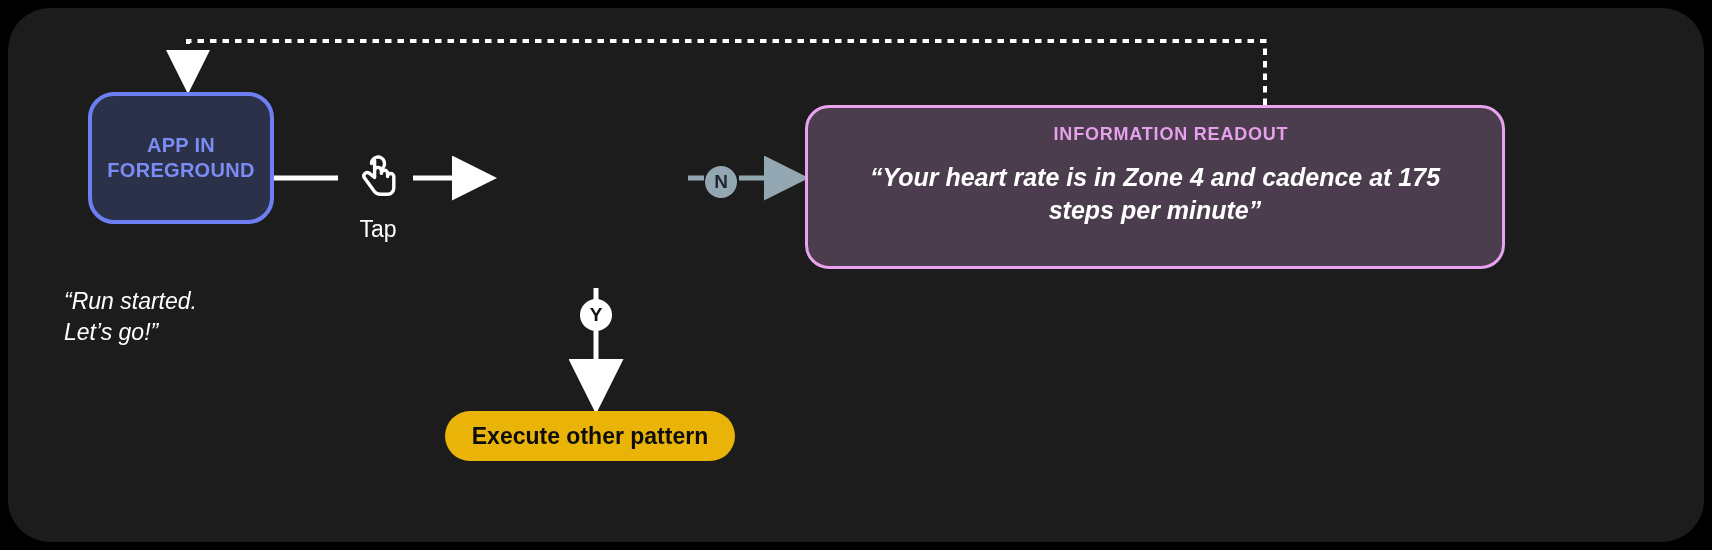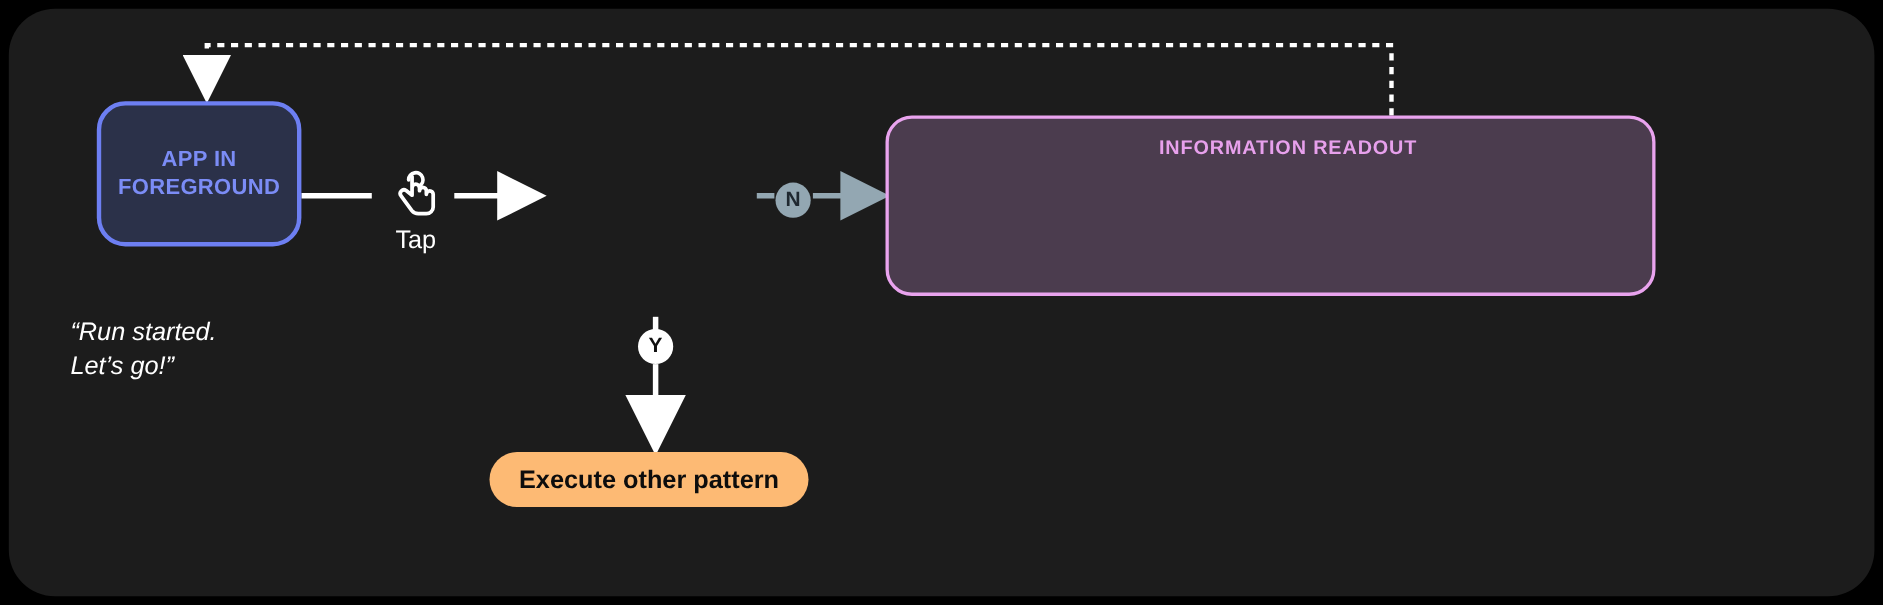--- a/index.html
+++ b/index.html
@@ -79,21 +79,21 @@
     text-align: center;
   }
   .tap-icon {
     display: block;
     margin: 0 auto;
     width: 44px;
     height: 48px;
   }
   .tap-label {
     display: block;
-    margin-top: 8px;
+    margin-top: 20px;
     color: #ffffff;
     font-size: 23px;
     line-height: 1;
   }
 
   
   .diamond-wrap {
     position: absolute;
     left: 476px;
     top: 62px;
@@ -186,21 +186,21 @@
     text-align: center;
   }
 
   
   .exec-pill {
     position: absolute;
     left: 437px;
     top: 403px;
     width: 290px;
     height: 50px;
-    background: #fdba74;
+    background: #eab308;
     border-radius: 25px;
     display: flex;
     align-items: center;
     justify-content: center;
     color: #0d0d0d;
     font-size: 23px;
     font-weight: bold;
   }
 </style>
 </head>
@@ -262,18 +262,22 @@
       <span class="tap-label">Tap</span>
     </div>
 
 
     <div class="badge badge-n">N</div>
 
     <div class="badge badge-y">Y</div>
 
     <div class="readout">
       <div class="readout-title">INFORMATION READOUT</div>
+      <div class="readout-quote">
+        <span>“Your heart rate is in Zone 4 and cadence at</span>
+        <span>175 steps per minute”</span>
+      </div>
     </div>
 
     <div class="exec-pill">Execute other pattern</div>
 
   </div>
 </div>
 
 </body></html>

